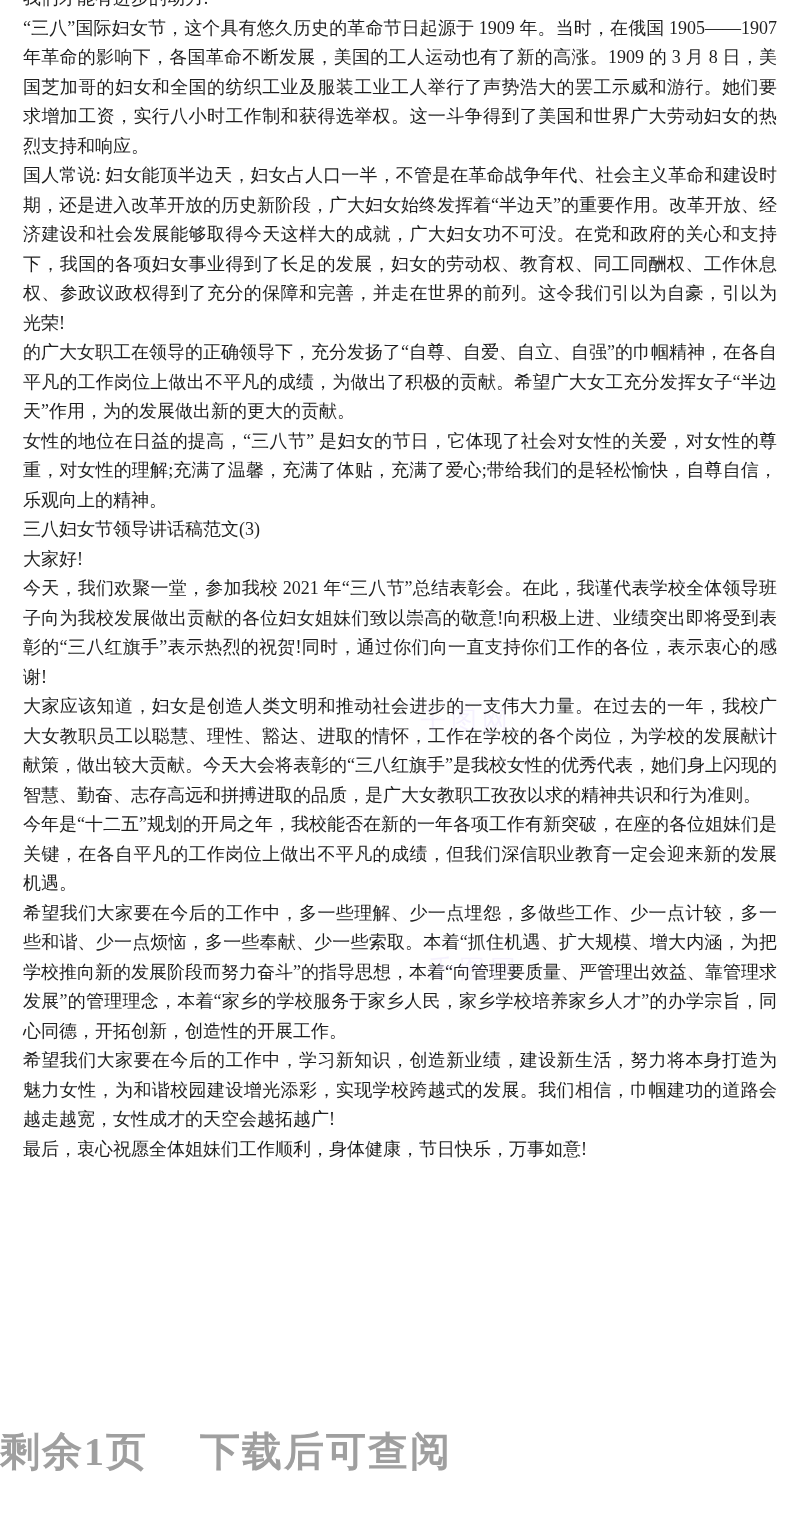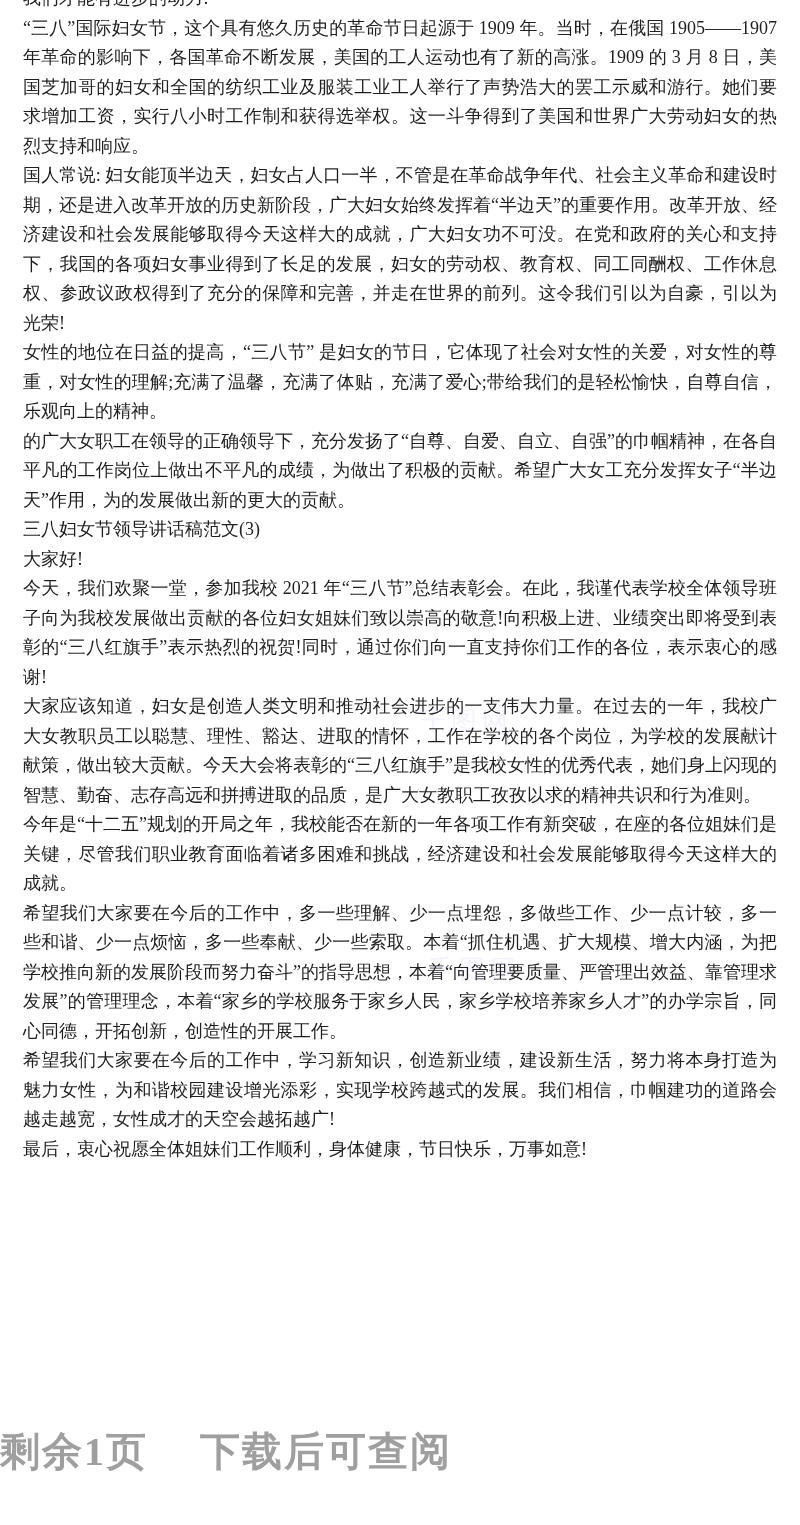--- a/index.html
+++ b/index.html
@@ -51,27 +51,27 @@
 </style>
 </head>
 <body>
 
 <div class="page">
 
   <div class="doc">
     <p>我们才能有进步的动力!</p>
     <p>“三八”国际妇女节，这个具有悠久历史的革命节日起源于 1909 年。当时，在俄国 1905——1907 年革命的影响下，各国革命不断发展，美国的工人运动也有了新的高涨。1909 的 3 月 8 日，美国芝加哥的妇女和全国的纺织工业及服装工业工人举行了声势浩大的罢工示威和游行。她们要求增加工资，实行八小时工作制和获得选举权。这一斗争得到了美国和世界广大劳动妇女的热烈支持和响应。</p>
     <p>国人常说: 妇女能顶半边天，妇女占人口一半，不管是在革命战争年代、社会主义革命和建设时期，还是进入改革开放的历史新阶段，广大妇女始终发挥着“半边天”的重要作用。改革开放、经济建设和社会发展能够取得今天这样大的成就，广大妇女功不可没。在党和政府的关心和支持下，我国的各项妇女事业得到了长足的发展，妇女的劳动权、教育权、同工同酬权、工作休息权、参政议政权得到了充分的保障和完善，并走在世界的前列。这令我们引以为自豪，引以为光荣!</p>
+    <p>的广大女职工在领导的正确领导下，充分发扬了“自尊、自爱、自立、自强”的巾帼精神，在各自平凡的工作岗位上做出不平凡的成绩，为做出了积极的贡献。希望广大女工充分发挥女子“半边天”作用，为的发展做出新的更大的贡献。</p>
     <p>女性的地位在日益的提高，“三八节” 是妇女的节日，它体现了社会对女性的关爱，对女性的尊重，对女性的理解;充满了温馨，充满了体贴，充满了爱心;带给我们的是轻松愉快，自尊自信，乐观向上的精神。</p>
-    <p>的广大女职工在领导的正确领导下，充分发扬了“自尊、自爱、自立、自强”的巾帼精神，在各自平凡的工作岗位上做出不平凡的成绩，为做出了积极的贡献。希望广大女工充分发挥女子“半边天”作用，为的发展做出新的更大的贡献。</p>
     <p>三八妇女节领导讲话稿范文(3)</p>
     <p>大家好!</p>
     <p>今天，我们欢聚一堂，参加我校 2021 年“三八节”总结表彰会。在此，我谨代表学校全体领导班子向为我校发展做出贡献的各位妇女姐妹们致以崇高的敬意!向积极上进、业绩突出即将受到表彰的“三八红旗手”表示热烈的祝贺!同时，通过你们向一直支持你们工作的各位，表示衷心的感谢!</p>
     <p>大家应该知道，妇女是创造人类文明和推动社会进步的一支伟大力量。在过去的一年，我校广大女教职员工以聪慧、理性、豁达、进取的情怀，工作在学校的各个岗位，为学校的发展献计献策，做出较大贡献。今天大会将表彰的“三八红旗手”是我校女性的优秀代表，她们身上闪现的智慧、勤奋、志存高远和拼搏进取的品质，是广大女教职工孜孜以求的精神共识和行为准则。</p>
-    <p>今年是“十二五”规划的开局之年，我校能否在新的一年各项工作有新突破，在座的各位姐妹们是关键，尽管我们职业教育面临着诸多困难和挑战，经济建设和社会发展能够取得今天这样大的成就。</p>
+    <p>今年是“十二五”规划的开局之年，我校能否在新的一年各项工作有新突破，在座的各位姐妹们是关键，在各自平凡的工作岗位上做出不平凡的成绩，但我们深信职业教育一定会迎来新的发展机遇。</p>
     <p>希望我们大家要在今后的工作中，多一些理解、少一点埋怨，多做些工作、少一点计较，多一些和谐、少一点烦恼，多一些奉献、少一些索取。本着“抓住机遇、扩大规模、增大内涵，为把学校推向新的发展阶段而努力奋斗”的指导思想，本着“向管理要质量、严管理出效益、靠管理求发展”的管理理念，本着“家乡的学校服务于家乡人民，家乡学校培养家乡人才”的办学宗旨，同心同德，开拓创新，创造性的开展工作。</p>
     <p>希望我们大家要在今后的工作中，学习新知识，创造新业绩，建设新生活，努力将本身打造为魅力女性，为和谐校园建设增光添彩，实现学校跨越式的发展。我们相信，巾帼建功的道路会越走越宽，女性成才的天空会越拓越广!</p>
     <p>最后，衷心祝愿全体姐妹们工作顺利，身体健康，节日快乐，万事如意!</p>
   </div>
 
   <div class="watermark wm1">
     <span>千图网</span>
   </div>
   <div class="watermark wm2">
     <span>千图网</span>

